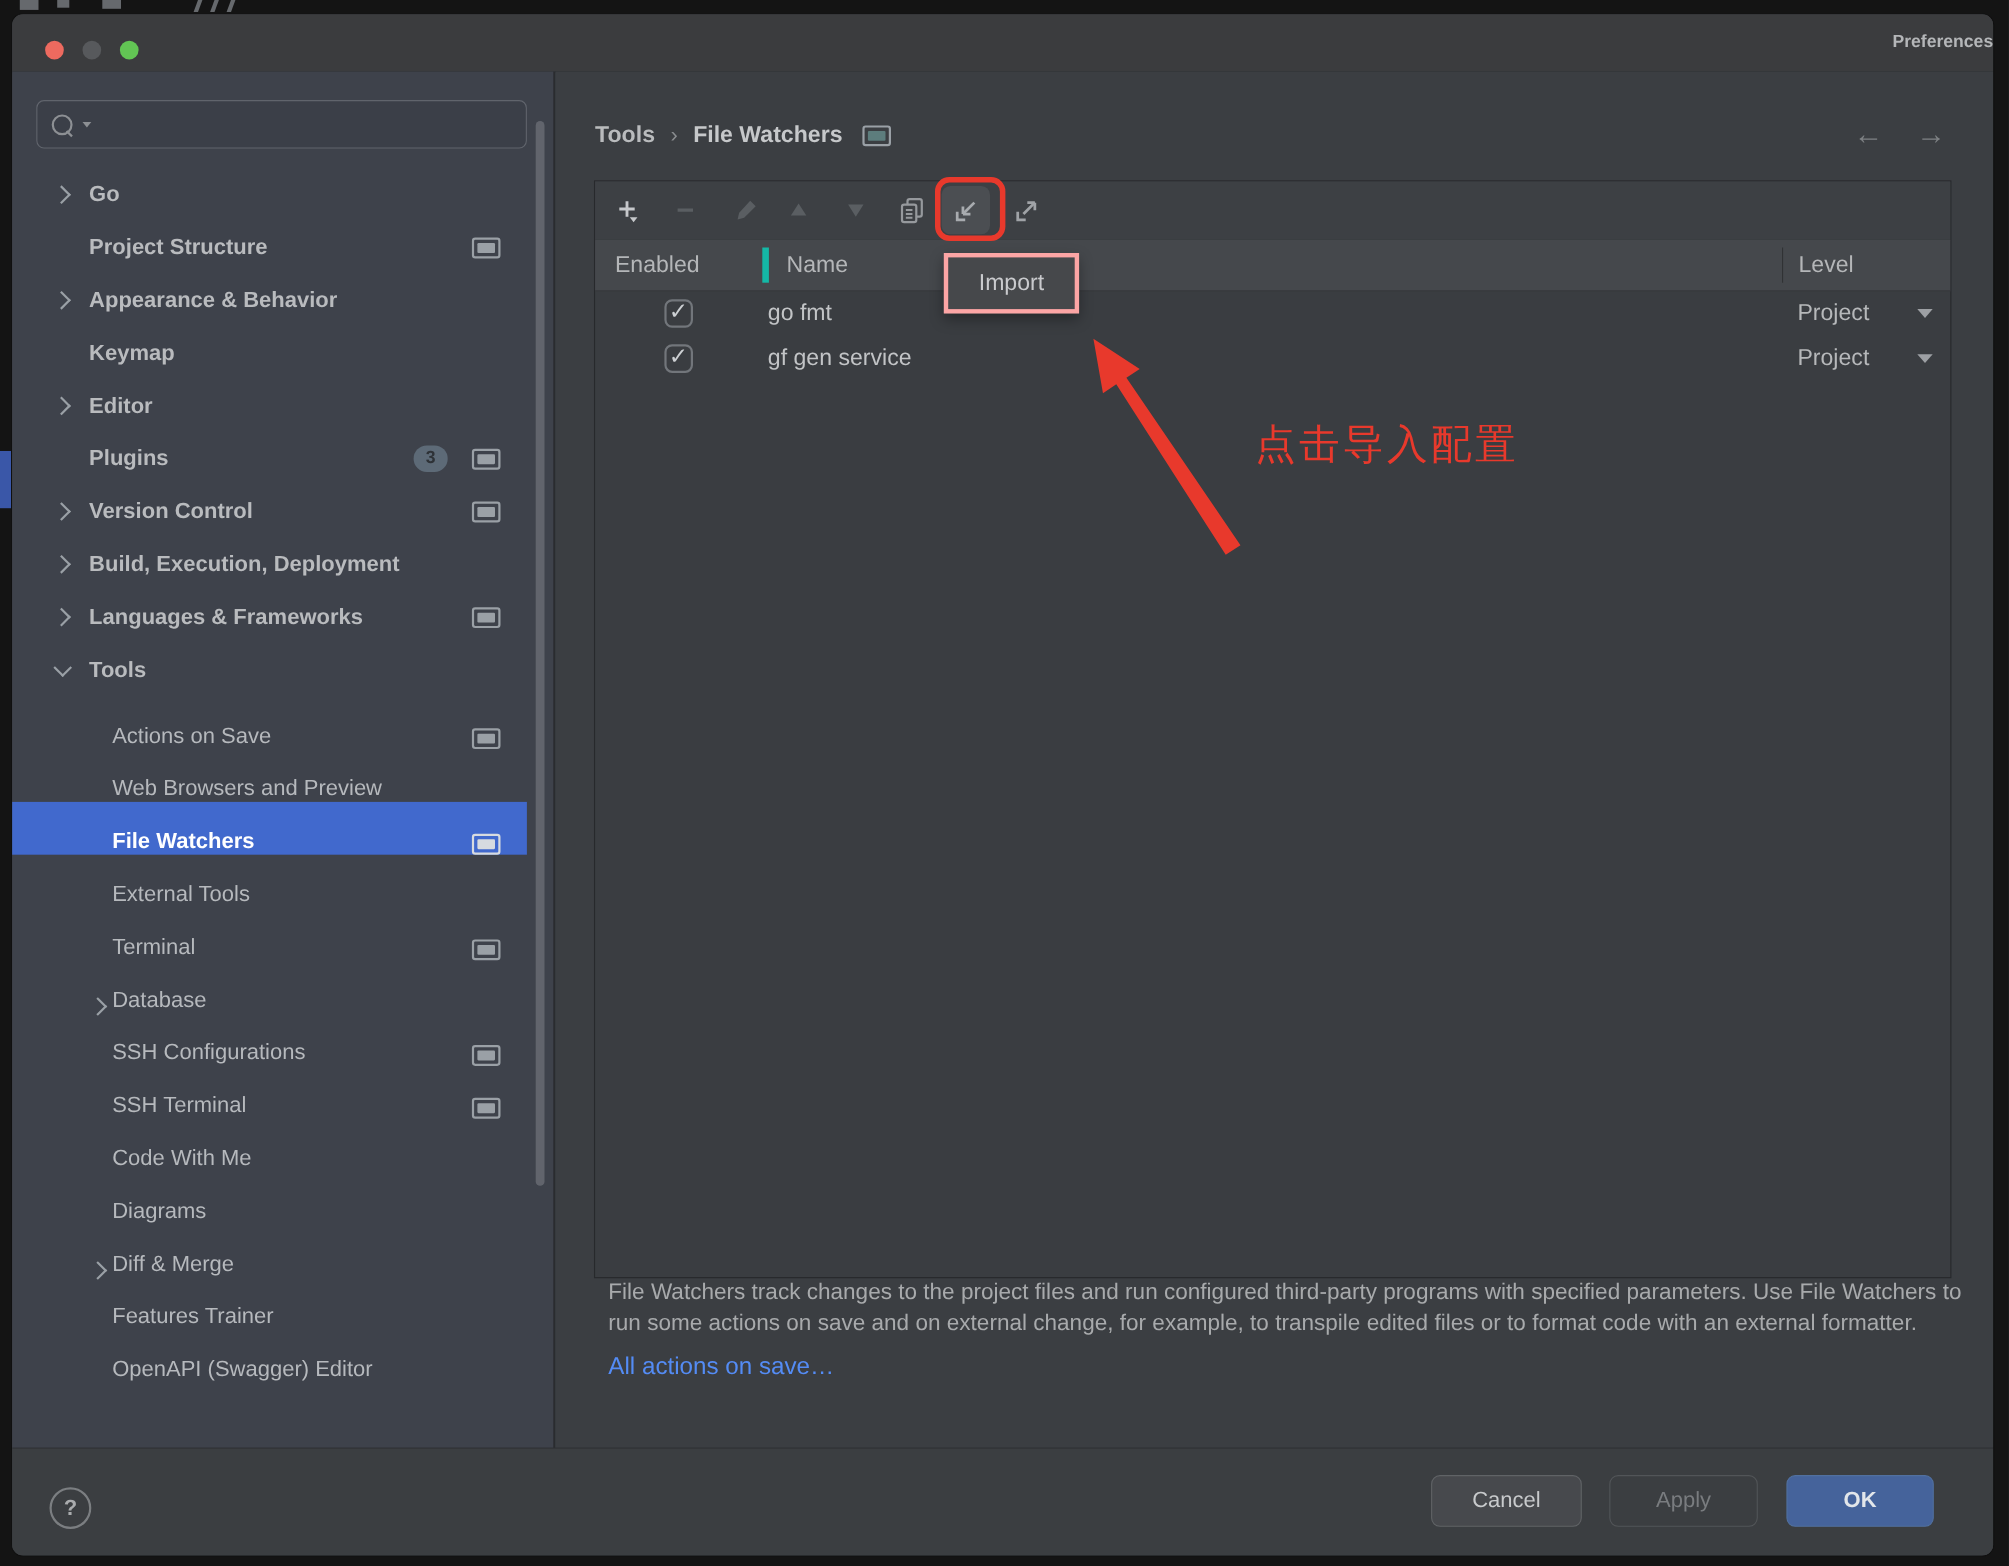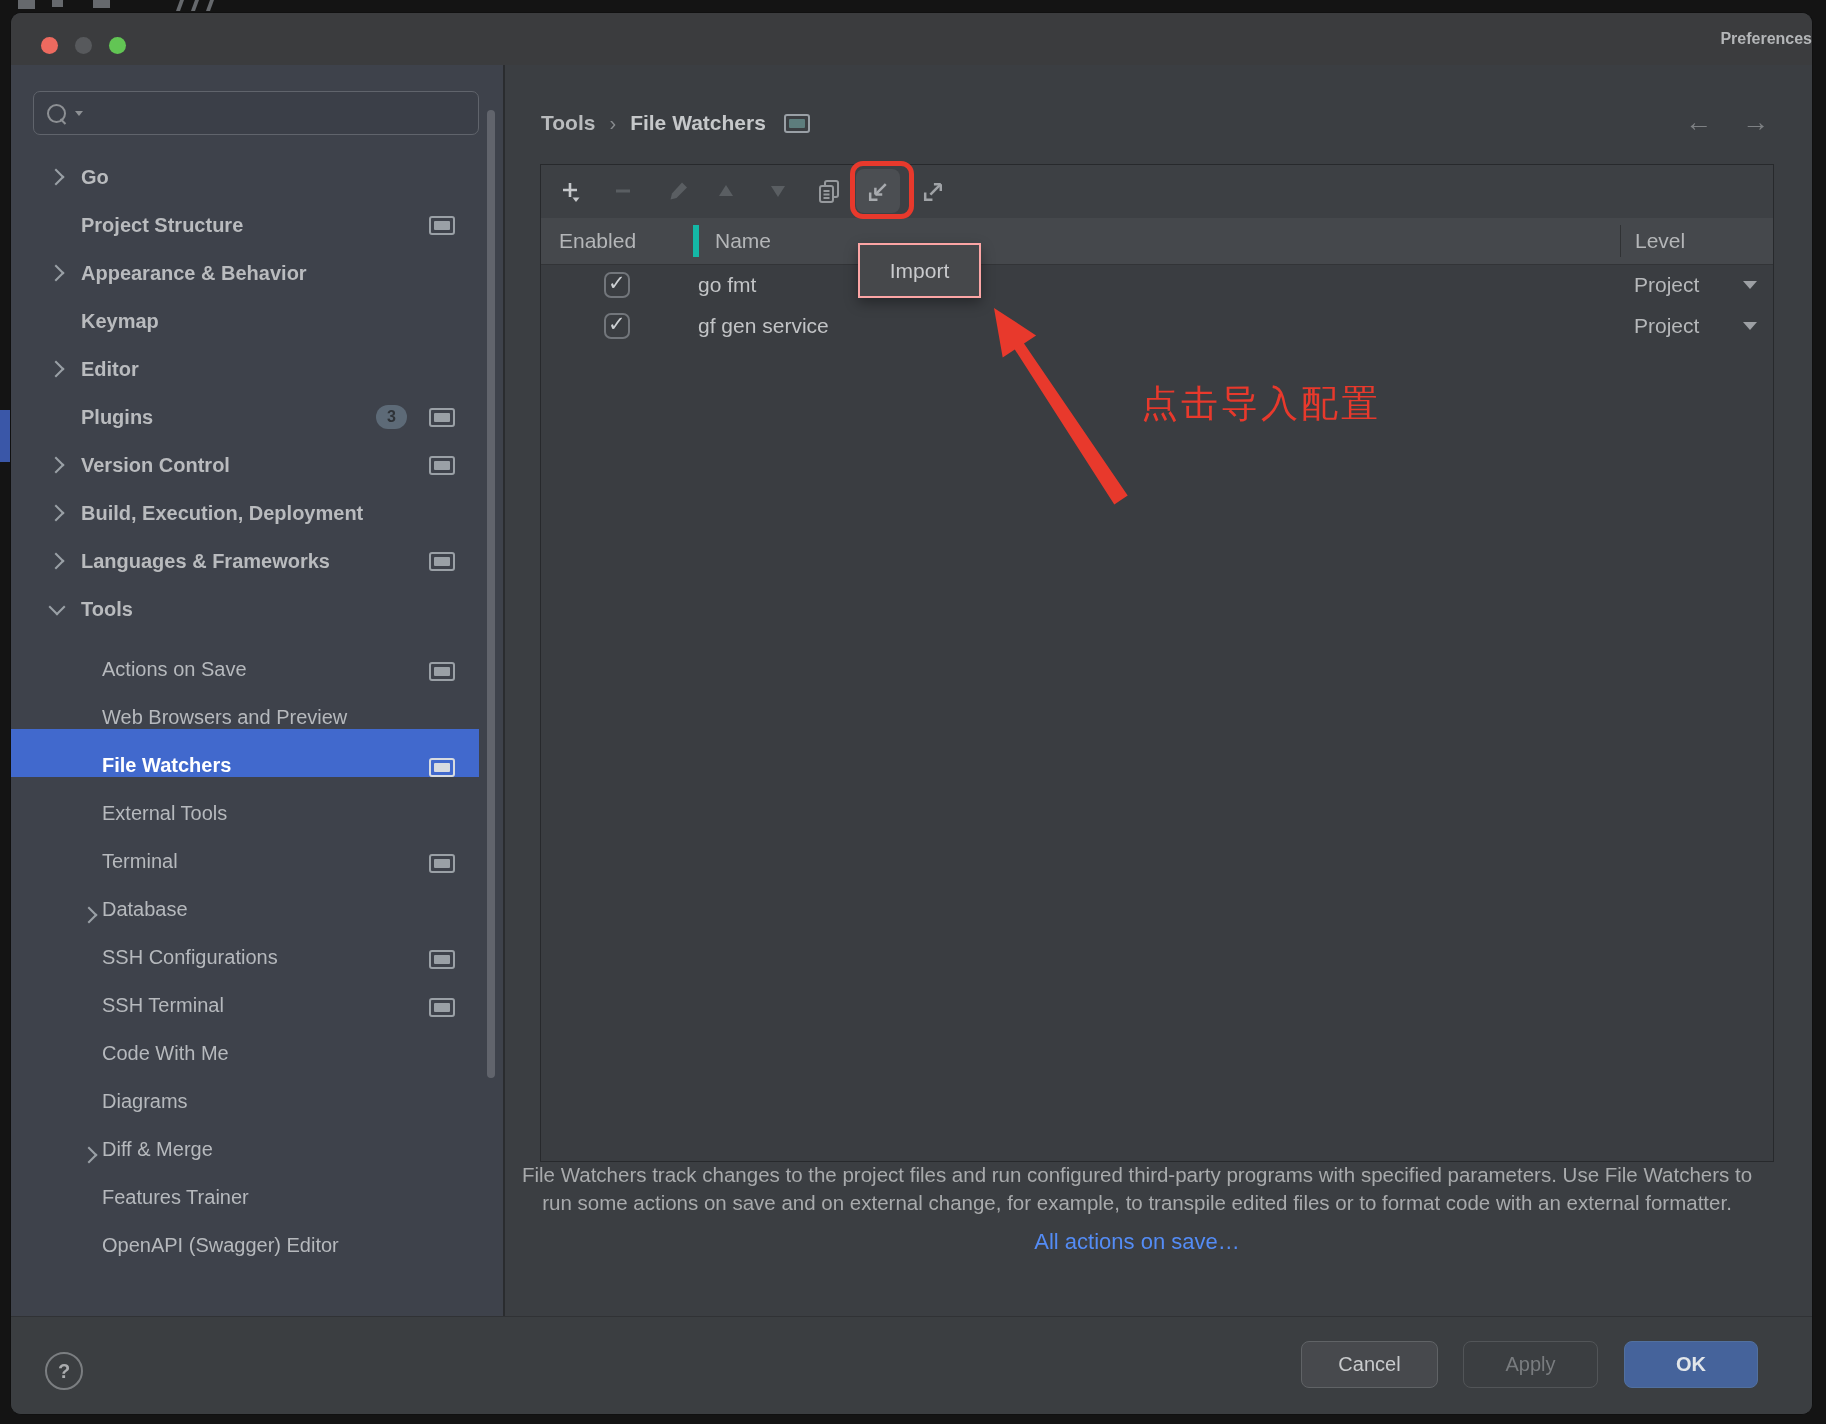--- a/index.html
+++ b/index.html
@@ -78,22 +78,22 @@
   .panel{position:absolute;left:35px;top:99px;width:1234px;height:998px;box-sizing:border-box;
          border:1px solid #27292c;background:#3a3d41;}
   .tbbar{position:absolute;left:0;top:0;right:0;height:53px;background:#3d4044;
          border-bottom:1px solid #2c2e31;}
   .tbtn{position:absolute;top:4px;width:44px;height:44px;display:flex;align-items:center;
         justify-content:center;border-radius:8px;}
   .tbtn svg{display:block;}
   .tbtn.import-btn{background:#4b4e52;}
   .red-ring{position:absolute;left:309px;top:-4px;width:54px;height:48px;border:5px solid #e8392c;
             border-radius:13px;pointer-events:none;z-index:6;}
-  .tooltip{position:absolute;left:317px;top:78px;width:123px;height:55px;background:#46484b;
-           border:2px solid #fca5a5;box-sizing:border-box;z-index:5;display:flex;align-items:center;
+  .tooltip{position:absolute;left:317px;top:65px;width:123px;height:55px;background:#46484b;
+           border:4px solid #fca5a5;box-sizing:border-box;z-index:5;display:flex;align-items:center;
            justify-content:center;color:#c9cacd;font-size:21px;box-shadow:0 5px 12px rgba(0,0,0,.35);}
 
   .thead{position:absolute;left:0;top:53px;right:0;height:46px;background:#45484c;
          border-bottom:1px solid #323437;display:flex;align-items:center;font-size:21px;color:#b4b6b8;}
   .th-enabled{width:152px;padding-left:18px;box-sizing:border-box;}
   .th-name{flex:1;padding-left:16px;border-left:6px solid #14b8a6;height:32px;line-height:32px;}
   .th-level{width:153px;padding-left:14px;border-left:1px solid #303234;height:32px;line-height:32px;box-sizing:border-box;}
 
   .wrow{position:absolute;left:0;right:0;height:41px;display:flex;align-items:center;font-size:21px;color:#c2c4c6;}
   .wrow.r0{top:99px;} .wrow.r1{top:140px;}
@@ -105,21 +105,21 @@
   .cell-level{width:153px;display:flex;align-items:center;justify-content:space-between;
               padding:0 16px 0 14px;box-sizing:border-box;color:#b6b8ba;}
   .lvl-caret{width:0;height:0;border-left:7px solid transparent;border-right:7px solid transparent;
              border-top:8px solid #9da0a4;}
 
   
   .anno-arrow{position:absolute;left:0;top:0;pointer-events:none;z-index:7;}
   .anno-text{position:absolute;left:1130px;top:366px;font-size:37px;color:#e8392c;
              letter-spacing:3px;font-weight:400;z-index:7;}
 
-  .desc{position:absolute;left:502px;top:1148px;width:1248px;color:#a8aaac;font-size:20.5px;line-height:28px;text-align:center;}
+  .desc{position:absolute;left:542px;top:1148px;width:1248px;color:#a8aaac;font-size:20.5px;line-height:28px;}
   .desc .link{display:inline-block;margin-top:11px;color:#548cf5;font-size:22px;font-weight:400;cursor:pointer;}
 
   
   .footer{position:absolute;left:0;right:0;bottom:0;height:97px;background:#3b3e41;
           border-top:1px solid rgba(0,0,0,.18);}
   .help{position:absolute;left:34px;top:35px;width:38px;height:38px;border:2px solid #7b7e81;
         border-radius:50%;box-sizing:border-box;color:#aaacae;font-size:20px;font-weight:700;
         display:flex;align-items:center;justify-content:center;}
   .btn{position:absolute;top:24px;height:47px;border-radius:8px;box-sizing:border-box;
        display:flex;align-items:center;justify-content:center;font-size:20px;}

